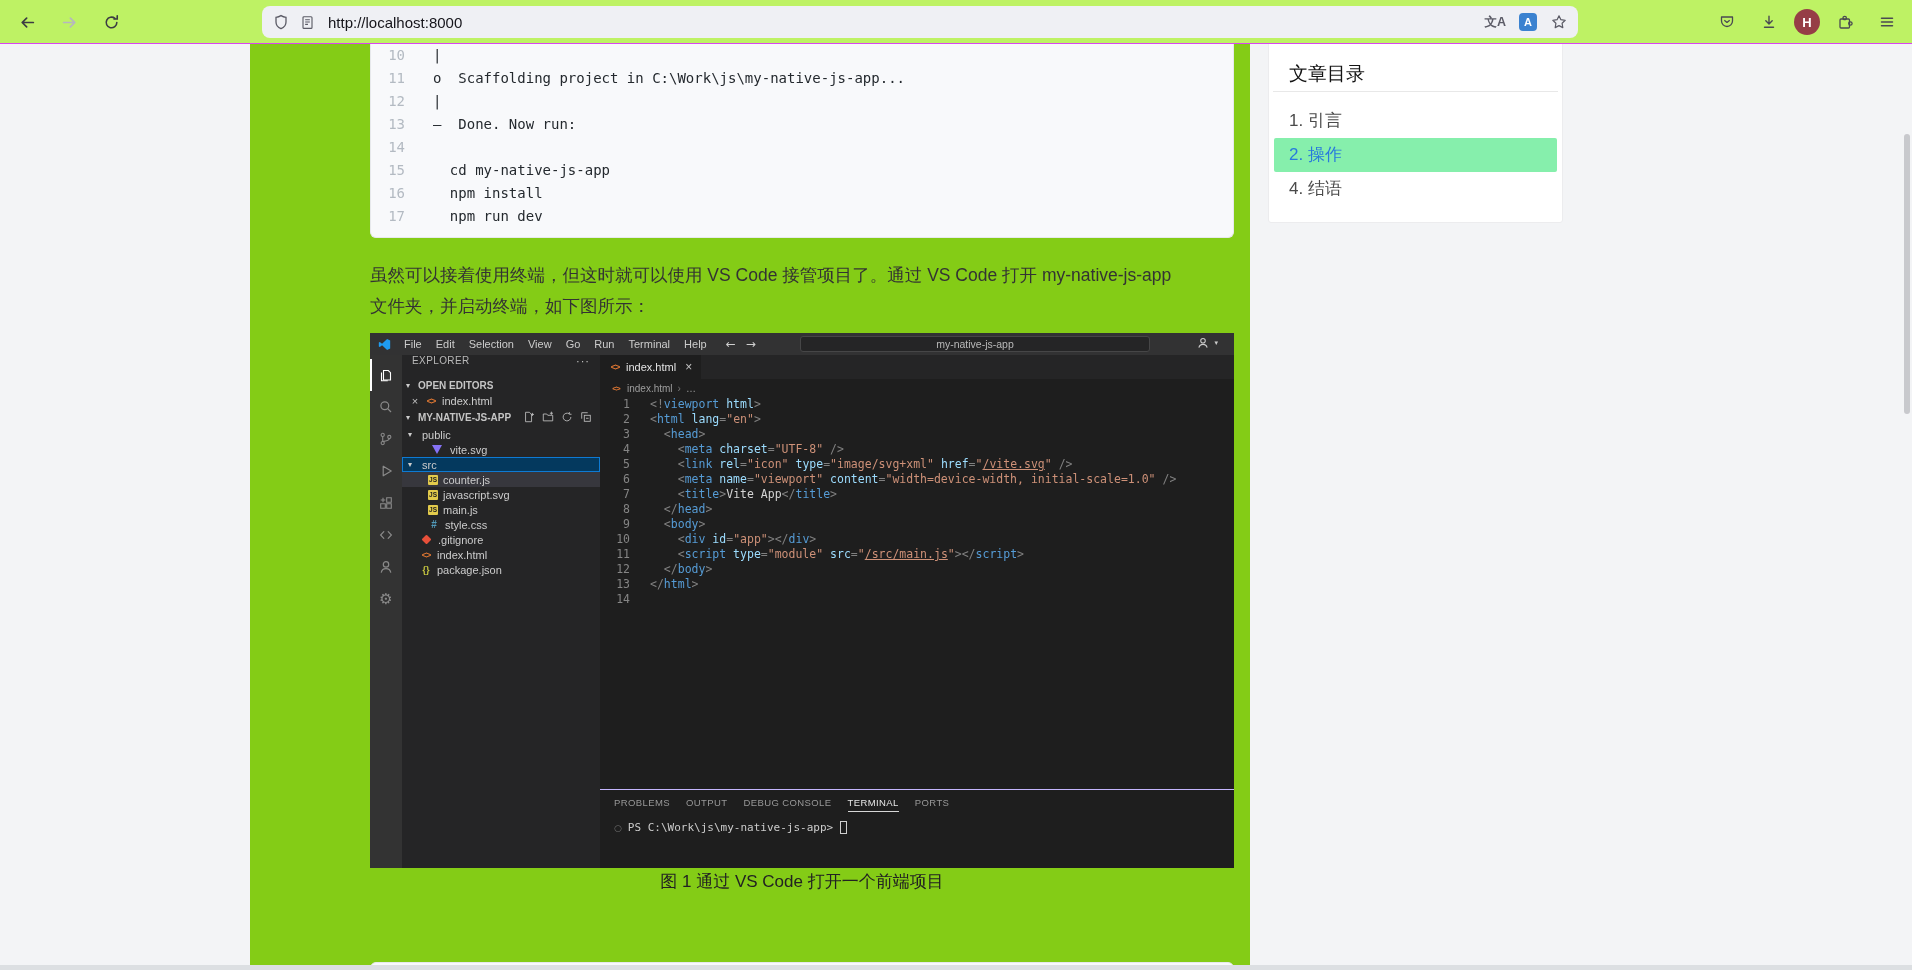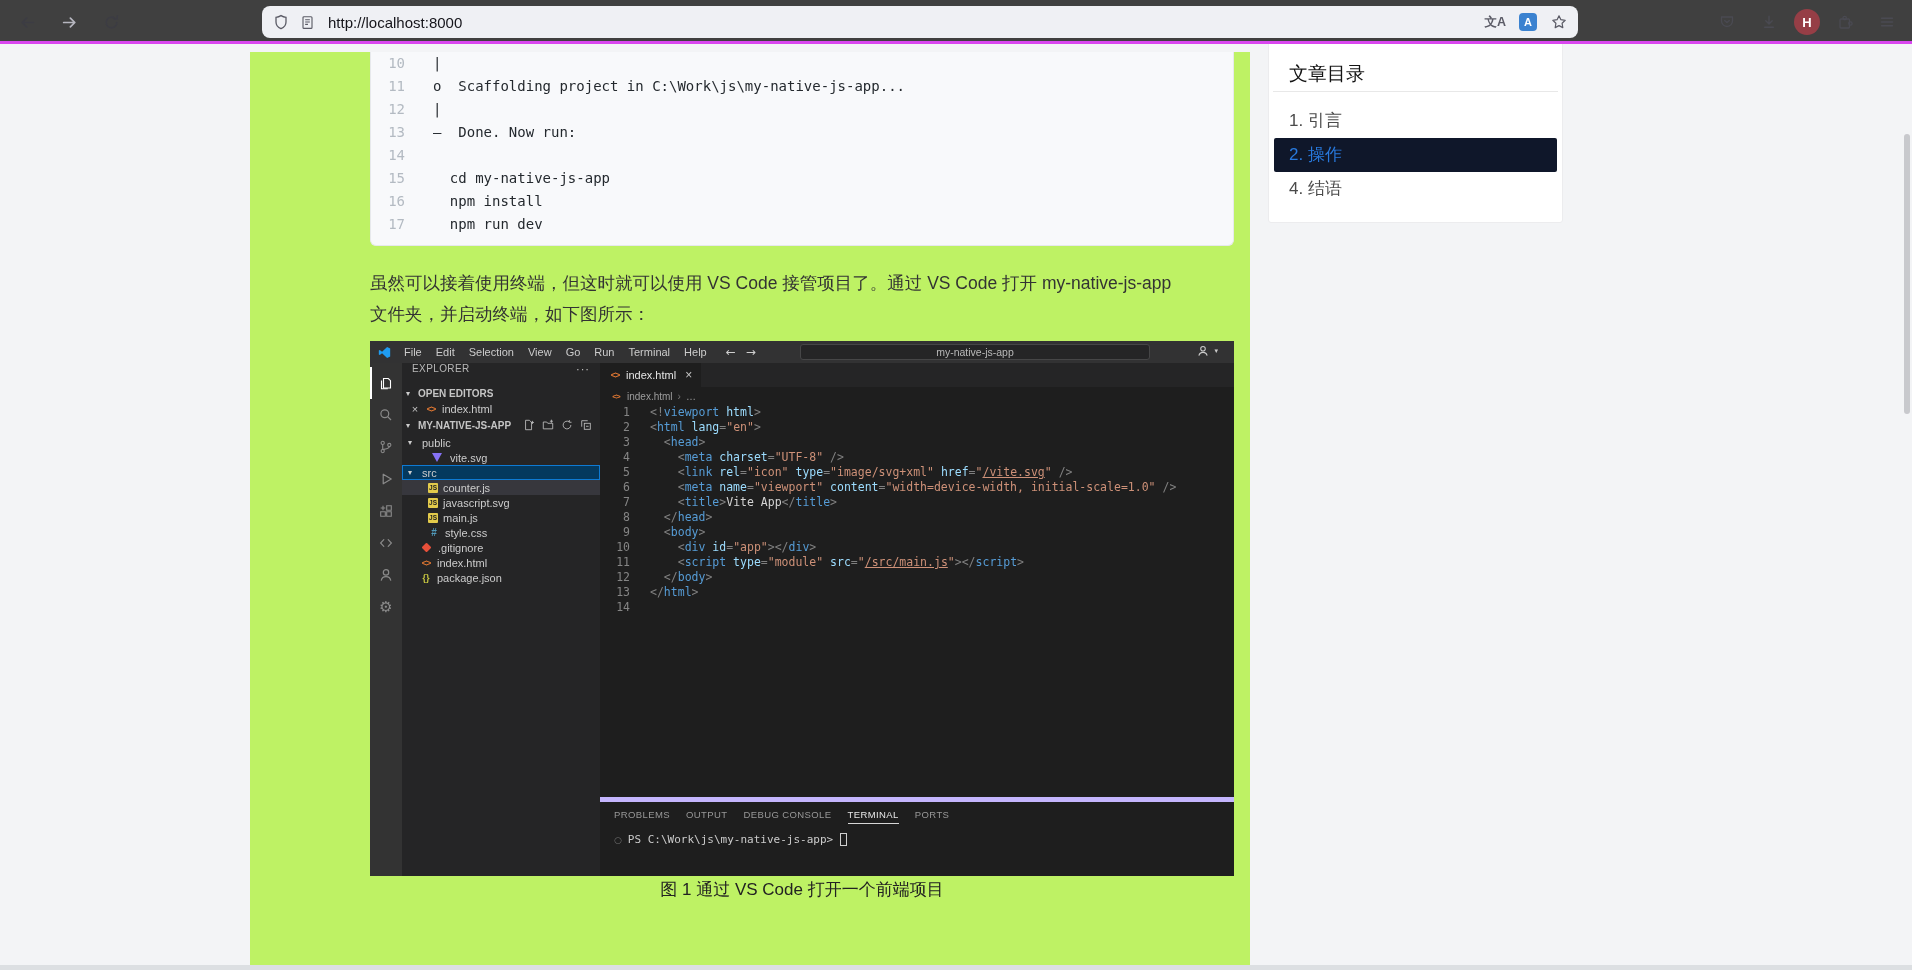--- a/index.html
+++ b/index.html
@@ -1,34 +1,34 @@
 <!DOCTYPE html>
 <html><head>
 <meta charset="utf-8">
 <style>
   *{margin:0;padding:0;box-sizing:border-box}
   html,body{background:#e9e9ec}
   .screen{position:relative;width:1912px;height:970px;background:#f3f4f6;overflow:hidden;
           font-family:"Liberation Sans","DejaVu Sans",sans-serif;color:#333}
 
   
-  .toolbar{position:absolute;top:0;left:0;right:0;height:44px;background:#404040;border-bottom:3px solid #d946ef;z-index:5}
+  .toolbar{position:absolute;top:0;left:0;right:0;height:44px;background:#bef264;border-bottom:1px solid #d946ef;z-index:5}
   .nav-group{position:absolute;left:10px;top:5px;display:flex;gap:8px}
   .tb-btn{width:34px;height:34px;border:none;background:transparent;border-radius:6px;display:flex;align-items:center;justify-content:center;cursor:pointer}
   .urlbar{position:absolute;left:262px;top:6px;width:1316px;height:32px;background:#eff0f4;border-radius:8px;display:flex;align-items:center;padding:0 10px;gap:8px}
   .ub-icon{display:flex;align-items:center;justify-content:center;width:18px;height:18px}
   .url-text{font-size:15px;color:#15141a;margin-left:4px}
   .ub-right{margin-left:auto;display:flex;align-items:center;gap:13px}
   .translate-txt{font-size:12.5px;font-weight:bold;color:#5b5b66;cursor:pointer}
   .translate-badge{width:18px;height:18px;border-radius:4px;background:#3b82d0;color:#fff;font-size:11px;font-weight:bold;display:flex;align-items:center;justify-content:center;cursor:pointer}
   .tb-right{position:absolute;right:8px;top:5px;display:flex;align-items:center;gap:8px}
   .avatar{width:26px;height:26px;border-radius:50%;background:#963e46;color:#fff;font-size:13px;font-weight:bold;display:flex;align-items:center;justify-content:center;border:none;cursor:pointer}
 
   
-  .article{position:absolute;left:250px;top:52px;width:1000px;bottom:0;background:#bef264;overflow:hidden}
+  .article{position:absolute;left:250px;top:44px;width:1000px;bottom:0;background:#84cc16;overflow:hidden}
 
   .code-top{position:absolute;left:120px;top:0;width:864px;height:194px;background:#f8f9fb;border:1px solid #e7e9ec;border-top:none;border-radius:0 0 6px 6px;overflow:hidden;
             font-family:"DejaVu Sans Mono","Liberation Mono",monospace;font-size:14px;color:#24292e}
   .crow{display:flex;height:23px;line-height:23px}
   .cnum{width:34px;text-align:right;color:#b3bac2;flex:none}
   .ctext{padding-left:28px;white-space:pre}
 
   .para{position:absolute;left:120px;width:820px;font-size:17.5px;line-height:31px;color:#333}
   #para1{top:216px}
   #para2{top:869px}
@@ -78,35 +78,35 @@
   .tab-close{color:#c5c5c5;font-size:12px;margin-left:4px}
   .vsc-breadcrumb{height:18px;display:flex;align-items:center;gap:5px;padding-left:10px;font-size:10px;color:#9d9d9d}
   .bc-sep{color:#767676}
   .vsc-code{position:absolute;top:42px;left:0;right:0;font-family:"DejaVu Sans Mono","Liberation Mono",monospace;font-size:11.5px;line-height:15px}
   .vrow{display:flex;height:15px}
   .vnum{width:30px;text-align:right;color:#858585;flex:none}
   .vline{padding-left:20px;white-space:pre}
   .tk-pu{color:#808080}.tk-tg{color:#569cd6}.tk-at{color:#9cdcfe}.tk-st{color:#ce9178}.tk-tx{color:#d4d4d4}
   .tk-ln{color:#ce9178;text-decoration:underline}
 
-  .vsc-panel{position:absolute;left:230px;right:0;top:456px;bottom:0;background:#1e1e1e;border-top:5px solid #c4b5fd}
+  .vsc-panel{position:absolute;left:230px;right:0;top:456px;bottom:0;background:#1e1e1e;border-top:1px solid #c4b5fd}
   .vsc-panel-tabs{display:flex;gap:16px;padding:7px 0 0 14px;font-size:9.5px;letter-spacing:.4px;color:#989898}
   .vsc-panel-tab{padding-bottom:3px;cursor:pointer;white-space:nowrap}
   .vsc-panel-tab.active{color:#e7e7e7;border-bottom:1px solid #d7d7d7}
   .vsc-term-line{margin:9px 0 0 14px;font-family:"DejaVu Sans Mono","Liberation Mono",monospace;font-size:11px;color:#cccccc;display:flex;align-items:center}
   .term-circle{color:#707070;font-size:9px;margin-right:6px;font-family:"DejaVu Sans",sans-serif}
   .term-cursor{display:inline-block;width:7px;height:13px;border:1px solid #cfcfcf;margin-left:7px}
 
   
   .toc{position:absolute;left:1268px;top:40px;width:295px;background:#ffffff;border:1px solid #ececee;border-radius:3px;padding:20px 0 16px}
   .toc h3{font-size:19px;color:#141414;padding:0 20px;font-weight:400;line-height:26px;margin-bottom:4px}
   .toc-divider{border-top:1px solid #e8e8e8;margin:0 4px 12px}
   .toc ul{list-style:none}
   .toc li{font-size:17px;line-height:34px;color:#4a4a4a;padding:0 15px;margin:0 5px;border-radius:2px;cursor:pointer}
-  .toc li.active{background:#0f172a;color:#2879dd}
+  .toc li.active{background:#86efac;color:#2879dd}
 
   
   .v-scrollbar{position:absolute;right:0;top:44px;bottom:0;width:10px}
   .v-thumb{position:absolute;right:2px;top:90px;width:6px;height:280px;background:#c8c9cd;border-radius:3px}
   .bottom-strip{position:absolute;left:0;right:0;bottom:0;height:5px;background:#dcdfe2;z-index:6}
 
   svg{display:block}
 </style>
 </head>
 <body>

